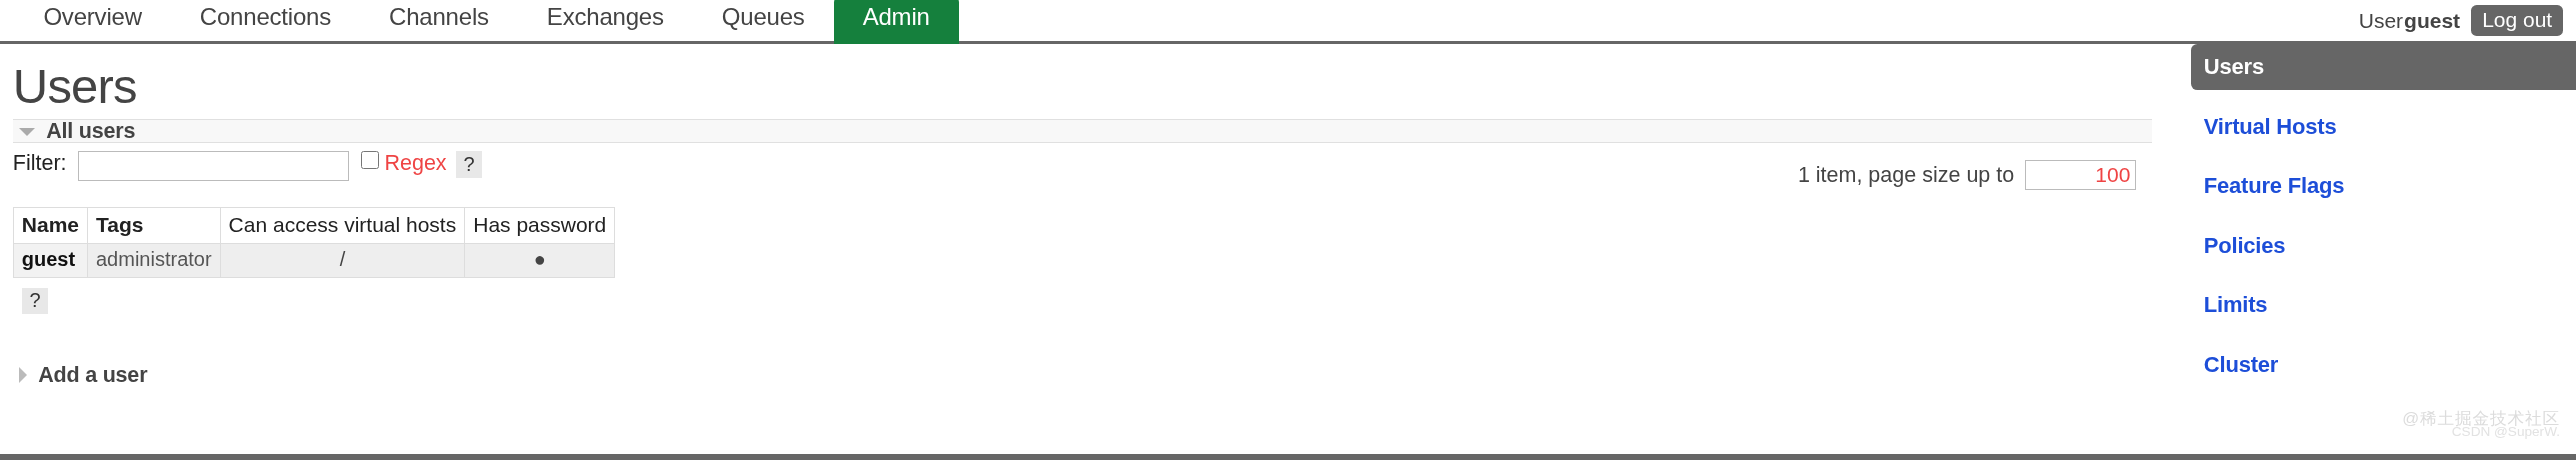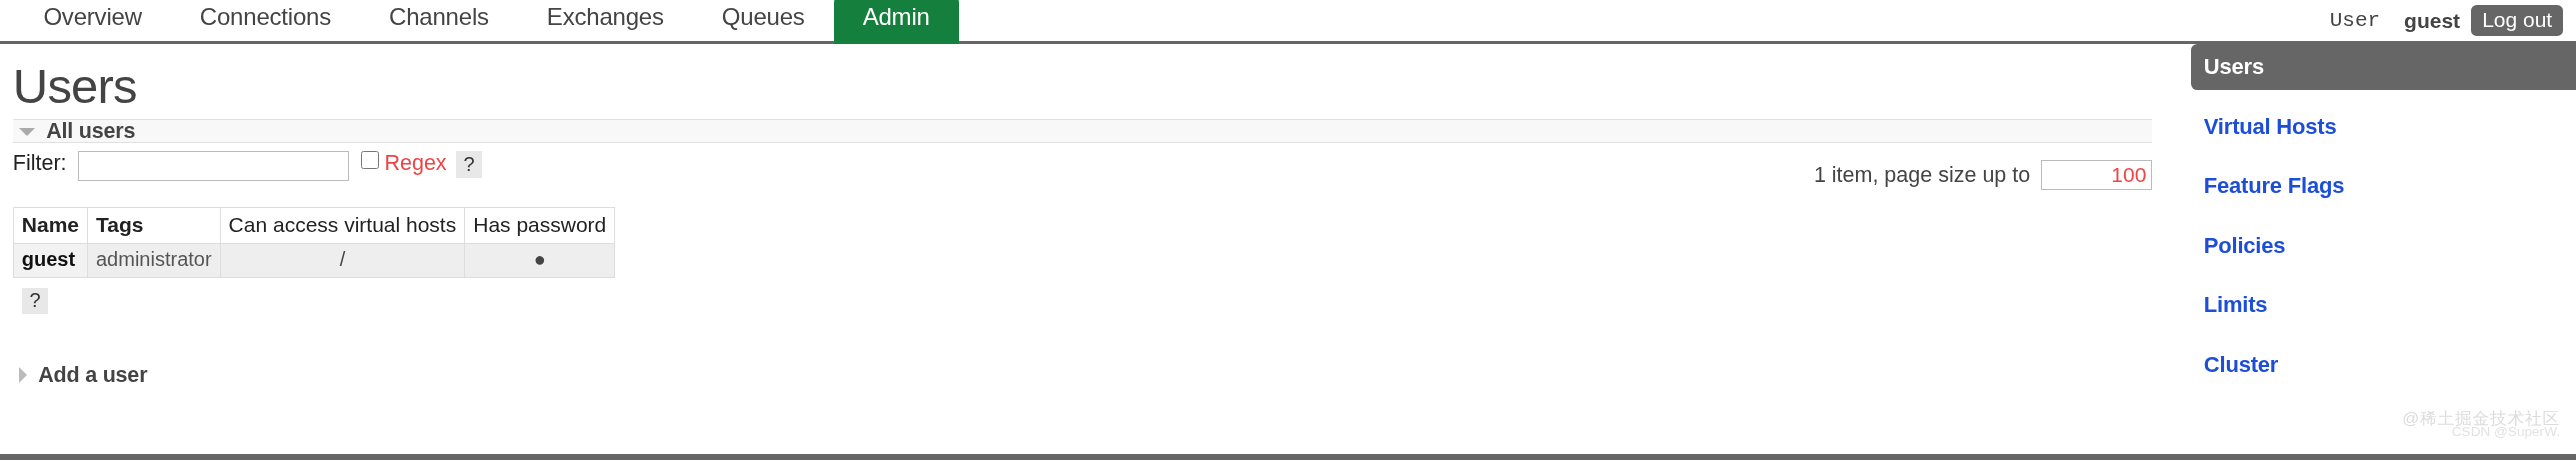--- a/index.html
+++ b/index.html
@@ -49,21 +49,21 @@
   #user-block {
     position: absolute;
     top: 0; right: 12.8px;
     height: 41px;
     display: flex;
     align-items: center;
     gap: 0px;
     font-size: 21px;
     color: #444444;
   }
-  #user-label { margin-right: 24px; font-family: Liberation Mono, monospace; }
+  #user-label { margin-right: 1px; }
   #user-name { font-weight: bold; margin-right: 11px; }
   #logout-button {
     background: #666666;
     color: #ffffff;
     font-size: 21px;
     padding: 3.2px 11px 4.8px 11px;
     border: none;
     border-radius: 5.6px;
     cursor: pointer;
     font-family: inherit;
@@ -164,21 +164,21 @@
     line-height: 22px;
     padding: 1.6px 7.2px 3.2px 7.2px;
     margin-left: 9.6px;
     cursor: pointer;
     border: none;
     font-family: inherit;
   }
 
   #page-size-block {
     position: absolute;
-    right: 0; top: 0;
+    right: 16px; top: 0;
     height: 48px;
     display: flex;
     align-items: center;
     font-size: 21.5px;
     color: #444444;
   }
   #page-size-input {
     width: 111px; height: 30px;
     border: 0.8px solid #bbbbbb;
     background: #ffffff;

